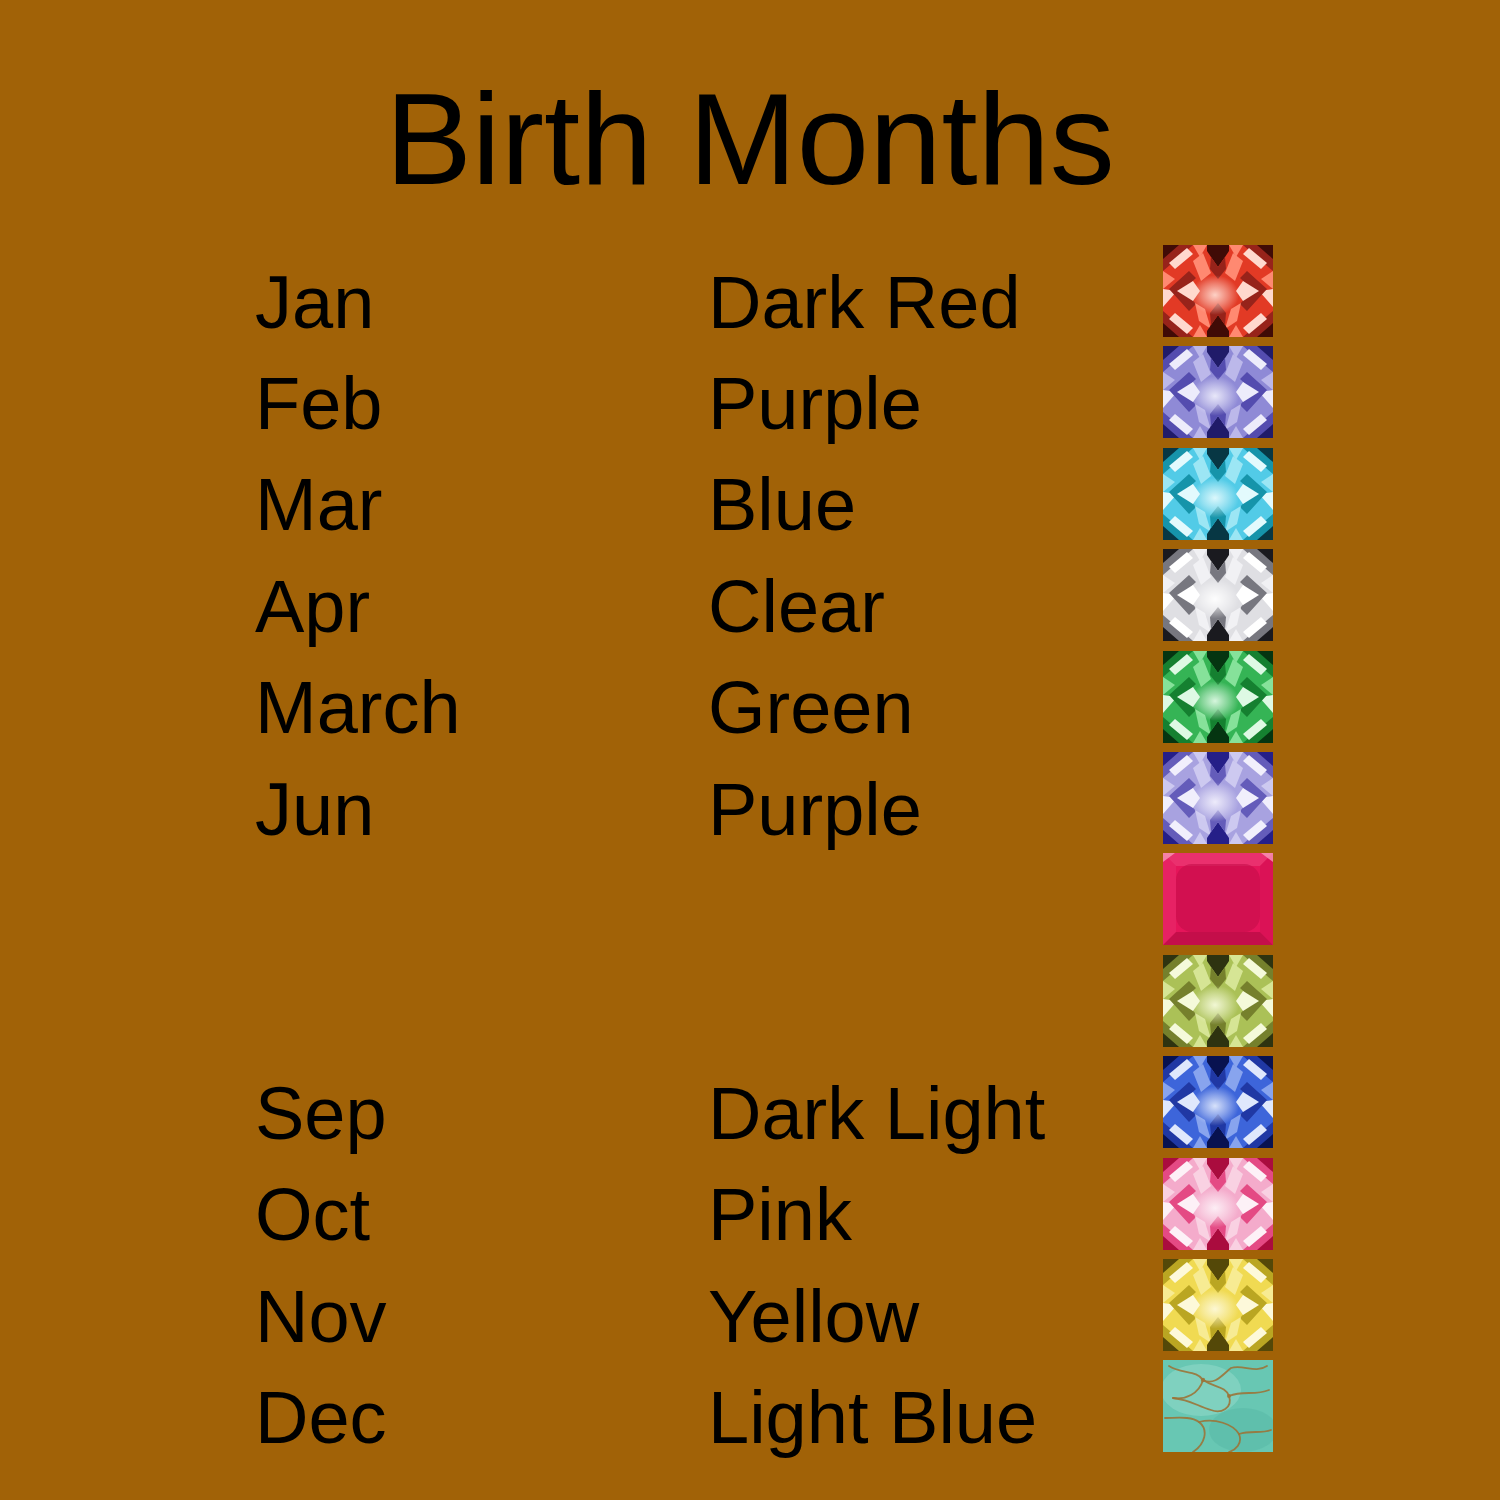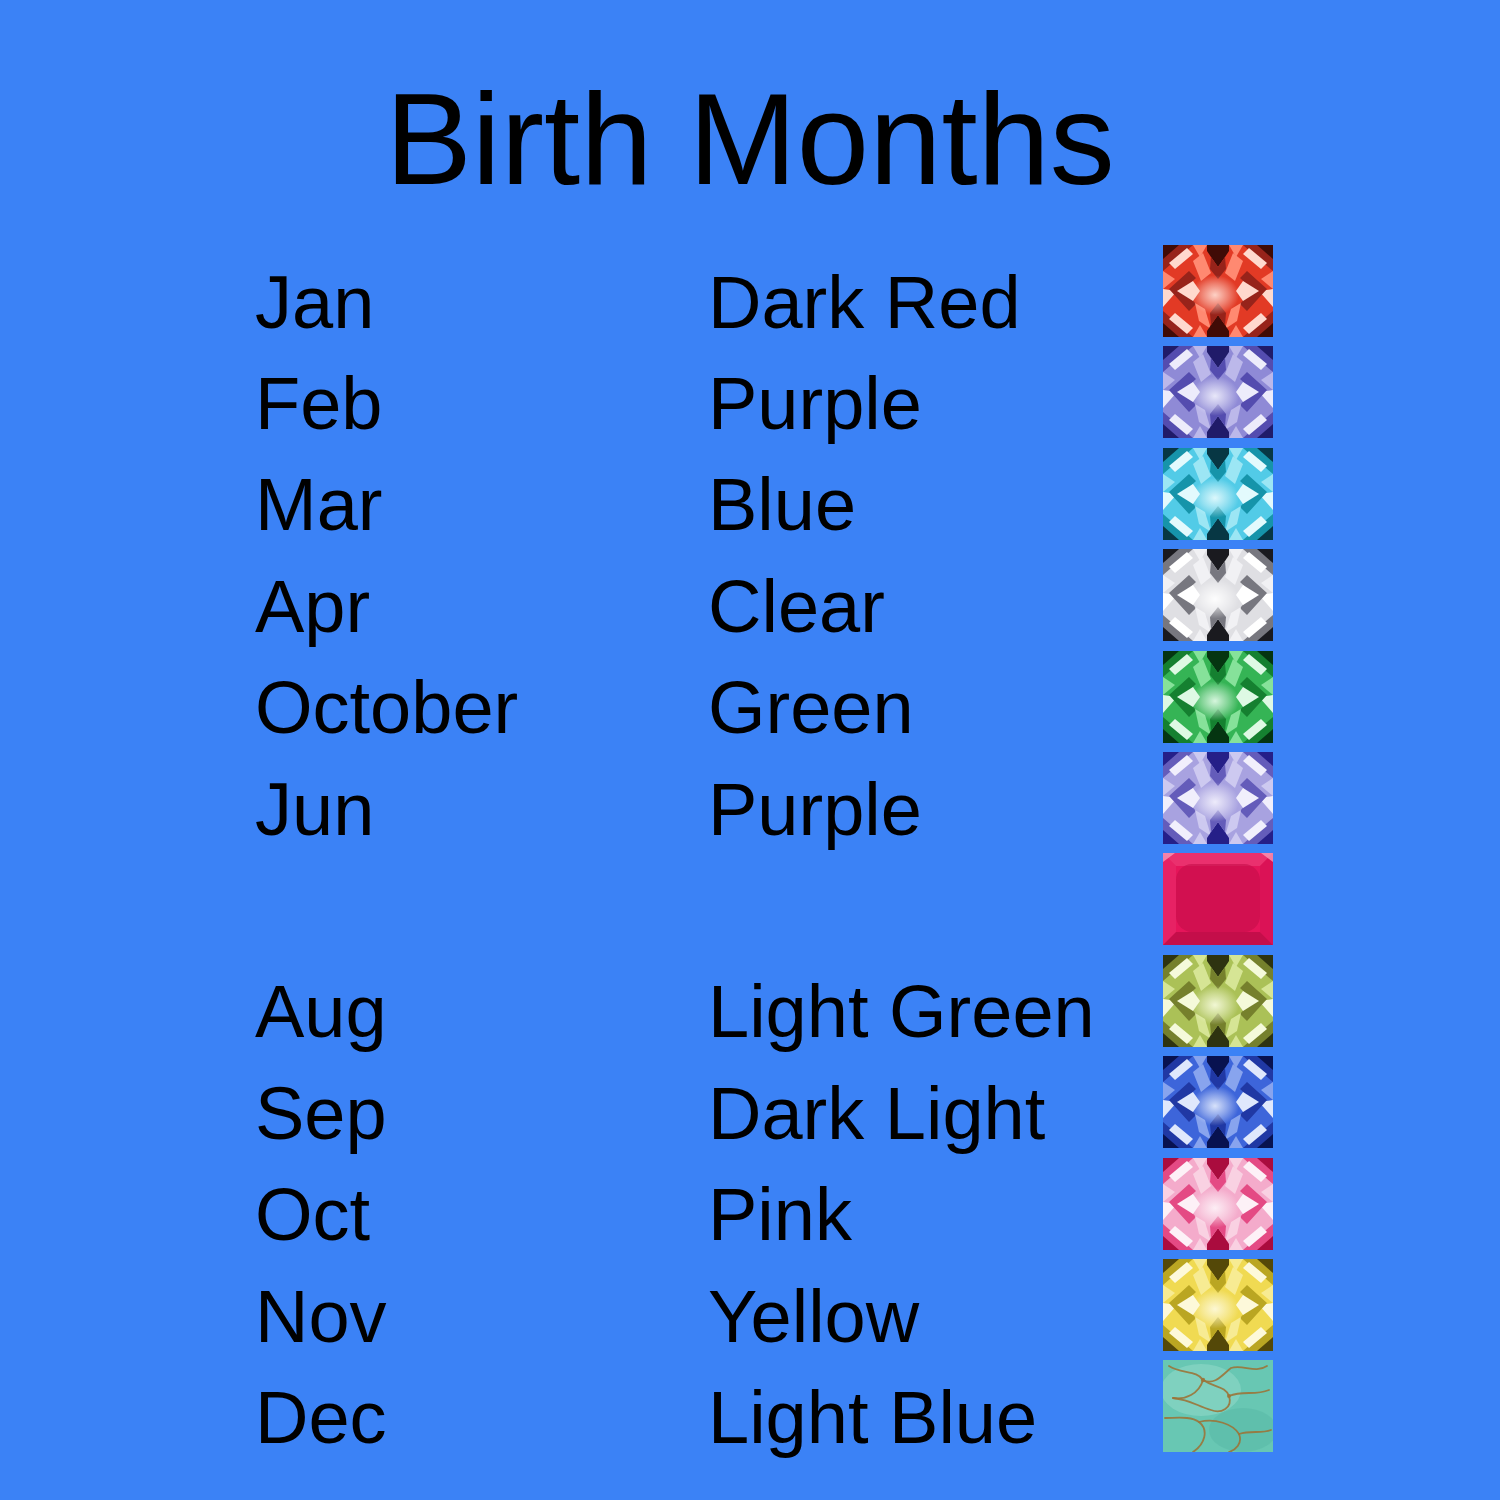--- a/index.html
+++ b/index.html
@@ -1,16 +1,16 @@
 <!DOCTYPE html>
 <html><head>
 <meta charset="utf-8">
 <style>
   html,body{margin:0;padding:0;background:#fff;}
-  .canvas{position:relative;width:1500px;height:1500px;background:#3b82f6;overflow:hidden;
+  .canvas{position:relative;width:1500px;height:1500px;background:#a16207;overflow:hidden;
           font-family:"Liberation Sans","DejaVu Sans",sans-serif;color:#000;}
   .title{position:absolute;top:74px;left:0;width:100%;text-align:center;
          font-size:130px;font-weight:400;line-height:1;margin:0;}
   #rows{position:absolute;top:245px;left:0;width:100%;height:1217px;}
   .row{position:absolute;left:0;width:100%;height:101.4px;}
   .cell{position:absolute;top:calc(50% + 7px);transform:translateY(-50%);
         font-size:74px;line-height:1;white-space:nowrap;}
   .month{left:255px;}
   .colorname{left:708px;}
   #gems{position:absolute;left:1163px;top:245px;display:flex;flex-direction:column;gap:9.4px;}
@@ -36,34 +36,30 @@
     <span class="cell month">Mar</span>
     <span class="cell colorname">Blue</span>
   </div>
 
   <div class="row" style="top: 304.2px;">
     <span class="cell month">Apr</span>
     <span class="cell colorname">Clear</span>
   </div>
 
   <div class="row" style="top: 405.6px;">
-    <span class="cell month">October</span>
+    <span class="cell month">March</span>
     <span class="cell colorname">Green</span>
   </div>
 
   <div class="row" style="top: 507px;">
     <span class="cell month">Jun</span>
     <span class="cell colorname">Purple</span>
   </div>
 
 
-  <div class="row" style="top: 709.8px;">
-    <span class="cell month">Aug</span>
-    <span class="cell colorname">Light Green</span>
-  </div>
 
   <div class="row" style="top: 811.2px;">
     <span class="cell month">Sep</span>
     <span class="cell colorname">Dark Light</span>
   </div>
 
   <div class="row" style="top: 912.6px;">
     <span class="cell month">Oct</span>
     <span class="cell colorname">Pink</span>
   </div>

